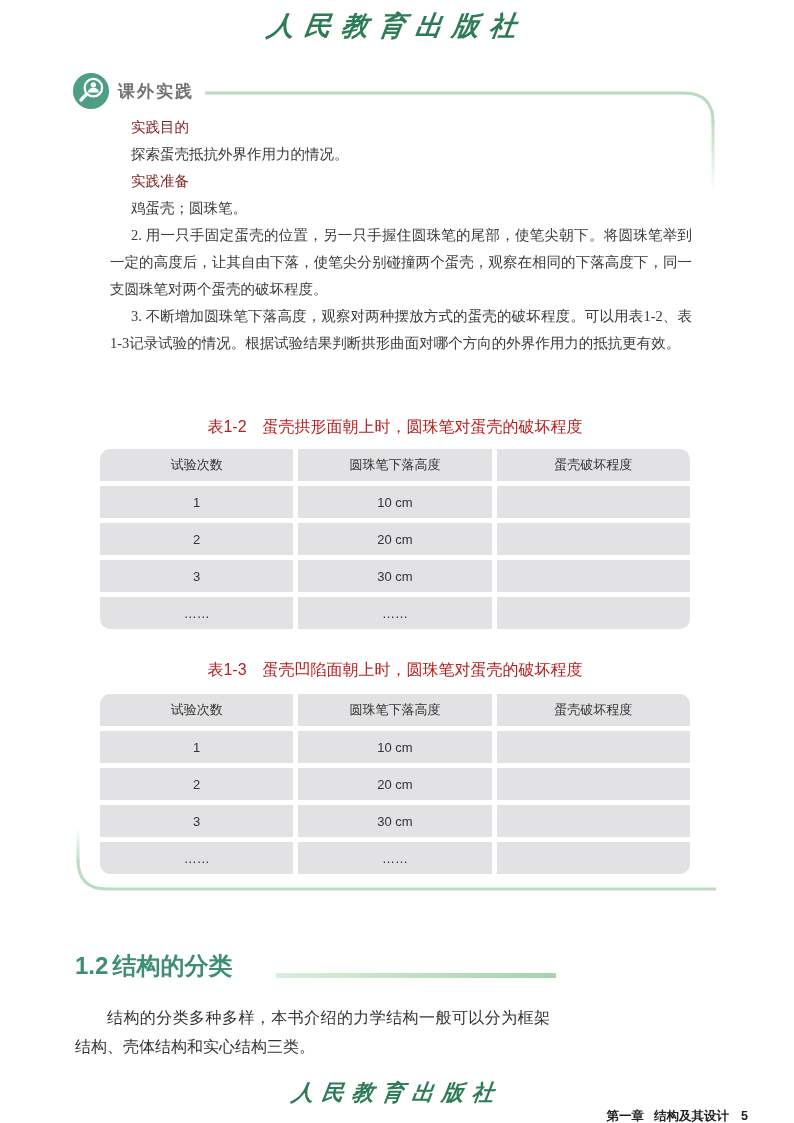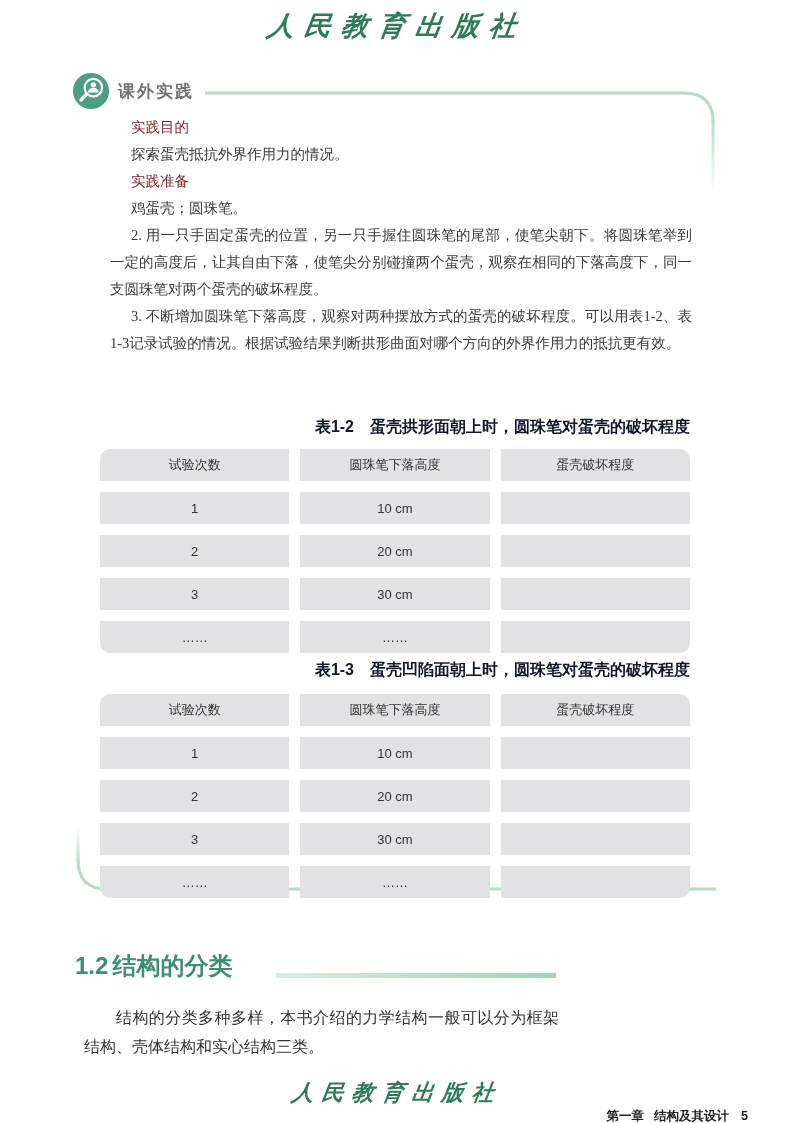--- a/index.html
+++ b/index.html
@@ -29,46 +29,46 @@
     font-size:17px;color:#737373;letter-spacing:2px;
   }
   .practice-content{
     position:absolute;left:110px;top:114px;width:582px;
     font-size:14.5px;line-height:27px;color:#3a3a3a;text-align:justify;
   }
   .practice-content p{margin:0;text-indent:21px;}
   .subhead{color:#7f1d1d;}
   
   .table-caption{
-    position:absolute;left:100px;width:590px;text-align:right;
-    font-family:"Liberation Sans",sans-serif;font-weight:bold;
-    font-size:16px;color:#0f172a;
+    position:absolute;left:100px;width:590px;text-align:center;
+    font-family:"Liberation Sans",sans-serif;font-weight:normal;
+    font-size:16px;color:#b91c1c;
   }
   .table-wrap{
     position:absolute;left:100px;width:590px;
     border-radius:10px;overflow:hidden;
   }
-  .table-grid{display:grid;grid-template-columns:1fr 1fr 1fr;gap:11px;}
+  .table-grid{display:grid;grid-template-columns:1fr 1fr 1fr;gap:5px;}
   .cell{
     background:#e2e2e4;height:32px;display:flex;align-items:center;justify-content:center;
     font-family:"Liberation Sans",sans-serif;font-size:13px;color:#333333;
   }
   
   .section-heading{
     position:absolute;left:75px;top:950px;
     font-family:"Liberation Sans",sans-serif;font-weight:bold;
     font-size:24px;color:#3d8e75;
   }
   .section-title-text{margin-left:4px;}
   .section-line{
     position:absolute;left:276px;top:973px;width:280px;height:5px;
     background:linear-gradient(to right,#d9eedd,#a5d2b2);
   }
   .intro-paragraph{
-    position:absolute;left:84px;top:1003px;width:475px;margin:0;
+    position:absolute;left:75px;top:1003px;width:475px;margin:0;
     font-size:16px;line-height:29px;color:#333333;
     text-align:justify;text-indent:32px;
   }
   
   .footer-right{
     position:absolute;top:1080px;right:46px;
     font-family:"Liberation Sans",sans-serif;font-weight:bold;
     font-size:12.5px;color:#222222;margin-top:28px;
   }
   .footer-right .chapter-title{margin-left:10px;}

